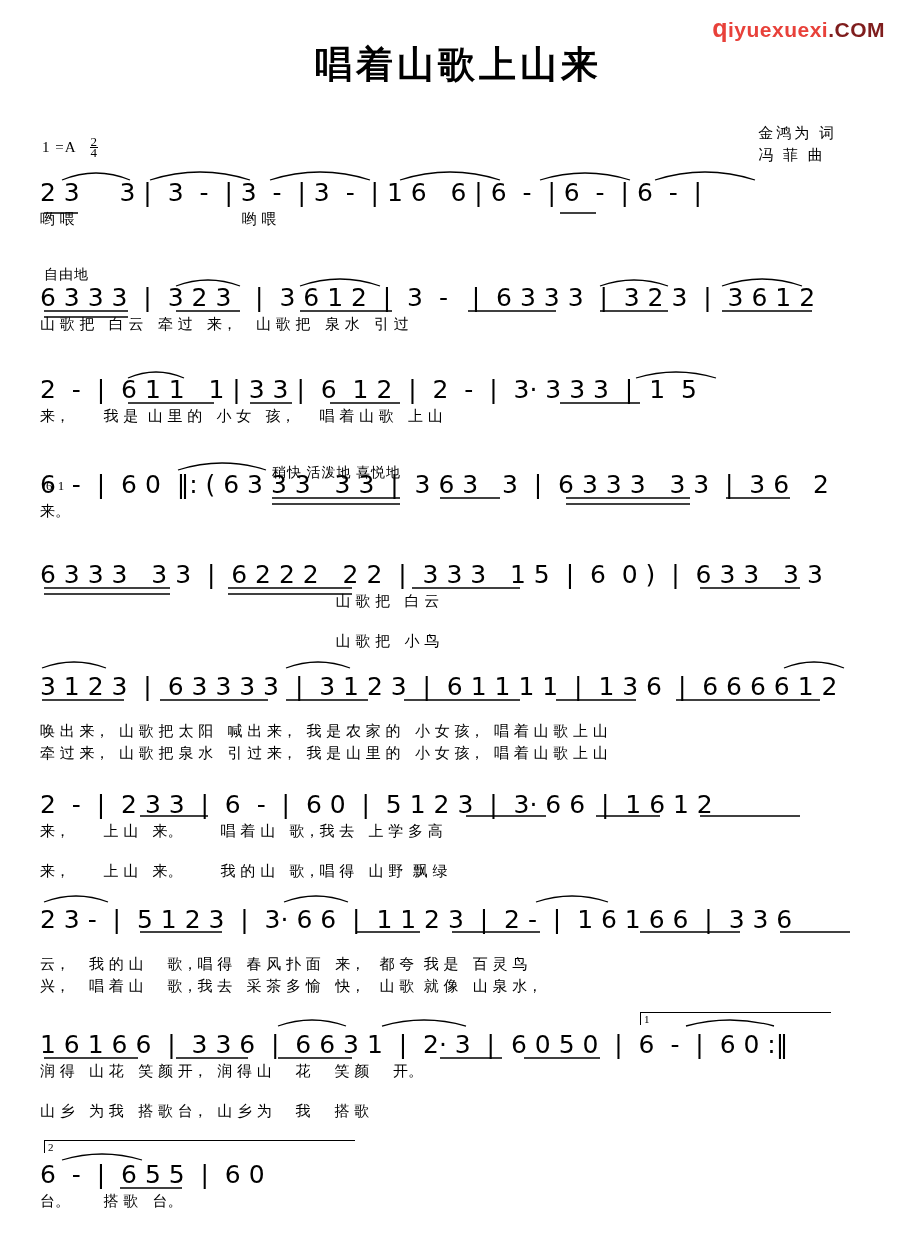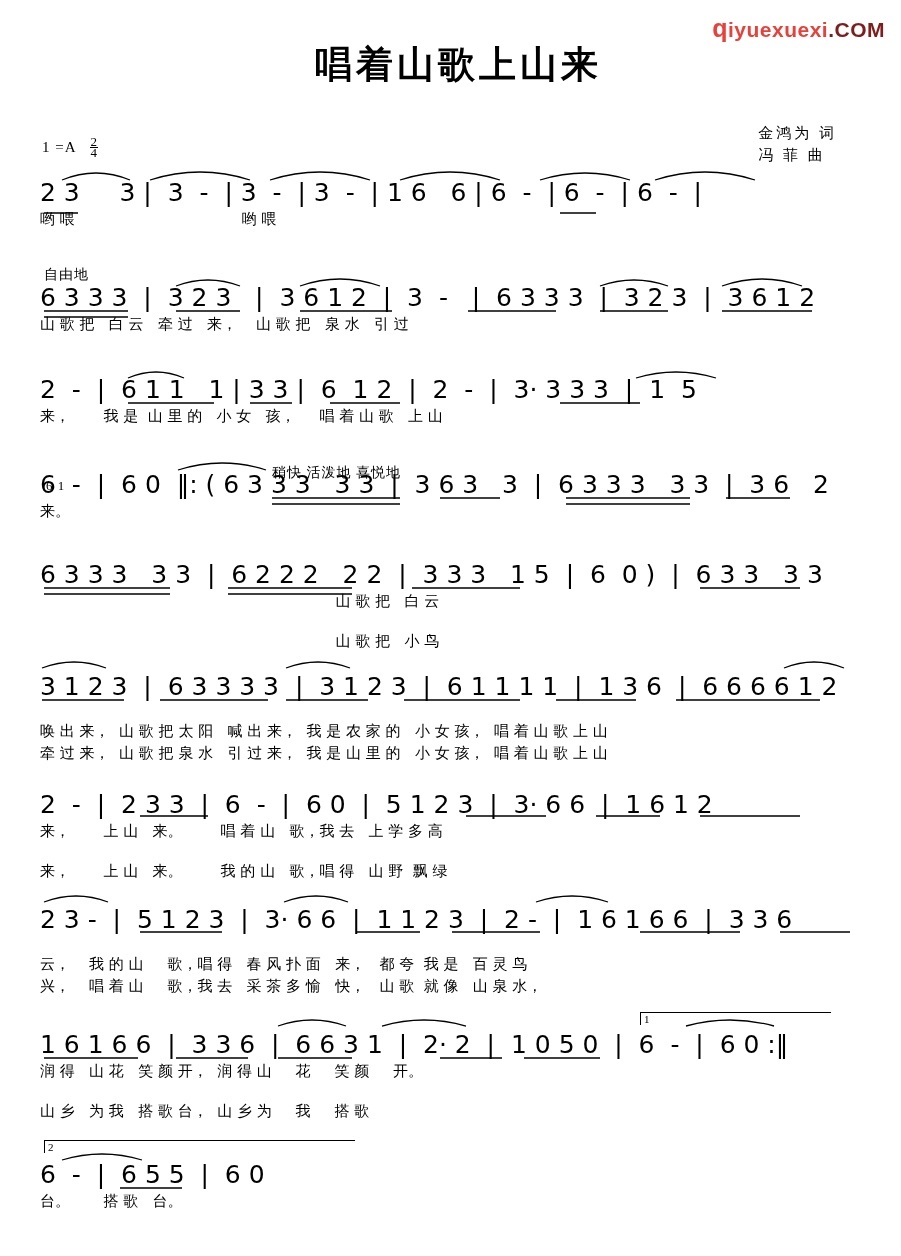--- a/index.html
+++ b/index.html
@@ -202,21 +202,21 @@
   <div class="lyrics second">来，       上 山   来。        我 的 山   歌，唱 得   山 野  飘 绿</div>
 </div>
 
 <div class="system" style="top:905px;">
   <div class="notes">2 3 -  |  5 1 2 3  |  3· 6 6  |  1 1 2 3  |  2 -  |  1 6 1 6 6  |  3 3 6</div>
   <div class="lyrics second">云，    我 的 山     歌，唱 得   春 风 扑 面   来，   都 夸  我 是   百 灵 鸟</div>
   <div class="lyrics">兴，    唱 着 山     歌，我 去   采 茶 多 愉   快，   山 歌  就 像   山 泉 水，</div>
 </div>
 
 <div class="system" style="top:1030px;">
-  <div class="notes">1 6 1 6 6  |  3 3 6  |  6 6 3 1  |  2· 2  |  1 0 5 0  |  6  -  |  6 0 :‖</div>
+  <div class="notes">1 6 1 6 6  |  3 3 6  |  6 6 3 1  |  2· 3  |  6 0 5 0  |  6  -  |  6 0 :‖</div>
   <div class="lyrics">润 得   山 花   笑 颜 开，  润 得 山     花     笑 颜     开。</div>
   <div class="lyrics second">山 乡   为 我   搭 歌 台，  山 乡 为     我     搭 歌</div>
 </div>
 
 <div class="system" style="top:1160px;">
   <div class="notes">6  -  |  6 5 5  |  6 0</div>
   <div class="lyrics">台。       搭 歌   台。</div>
 </div>
 
 <div class="volta" style="left:640px; top:1012px; width:190px;">

